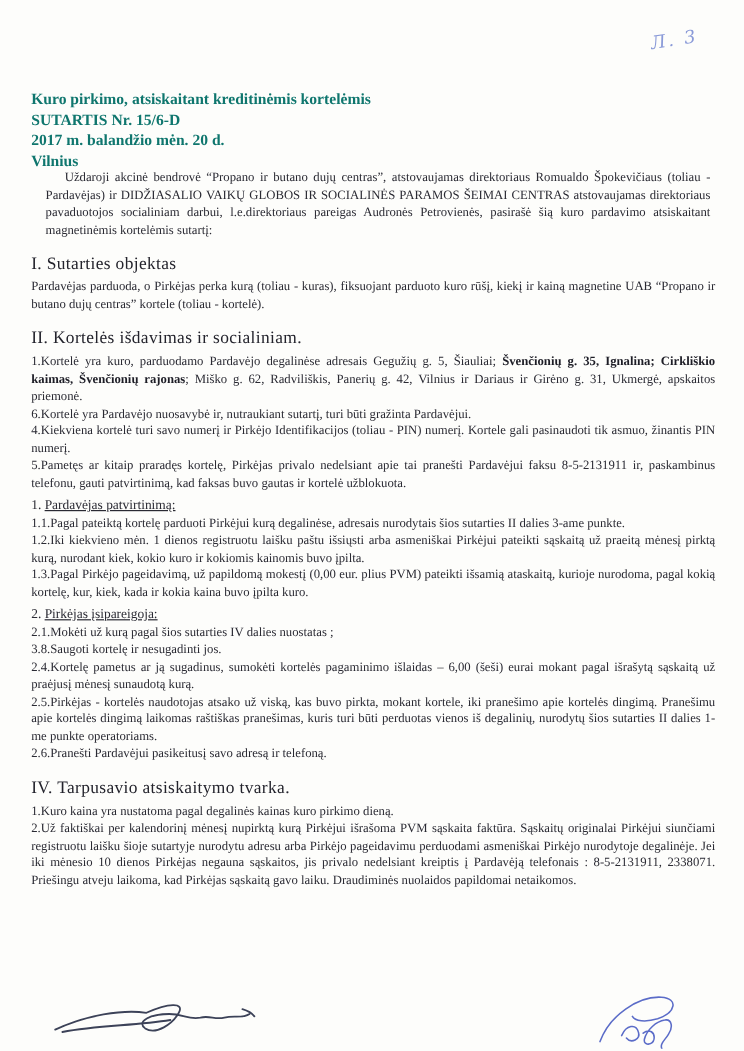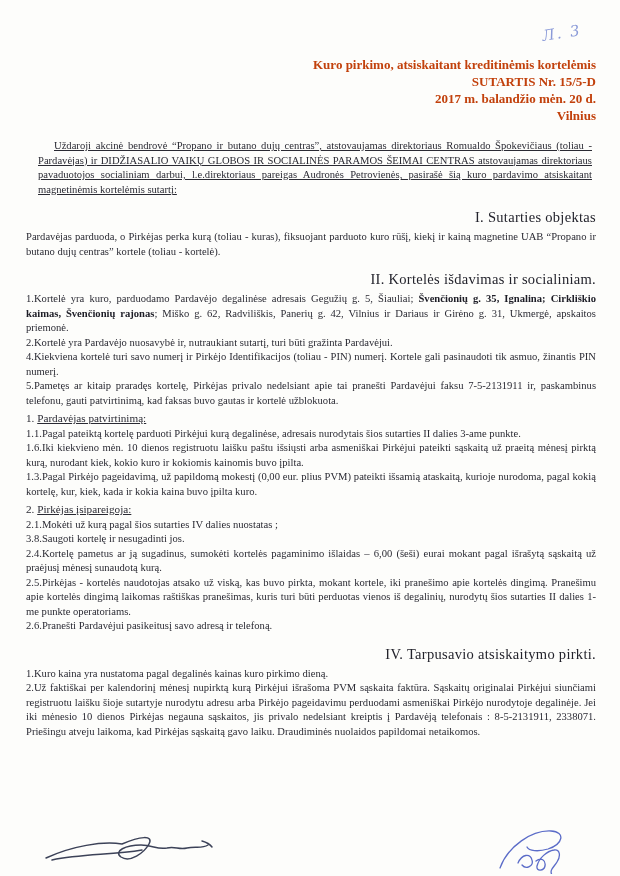--- a/index.html
+++ b/index.html
@@ -21,43 +21,41 @@
     position:absolute;
     top:24px;right:38px;
     color:#8a9ad8;
     font-family:"DejaVu Serif", serif;
     font-style:italic;
     font-size:15px;
     transform:rotate(-9deg);
     letter-spacing:2px;
   }
   .title-block{
-    margin-top:30px;
-    text-align:right;
+    margin-top:48px;
+    text-align:left;
     font-weight:bold;
     font-size:13px;
     line-height:17px;
-    color:#c2410c;
+    color:#0f766e;
   }
   p{margin:0;}
   .body{
     font-size:10.6px;
     line-height:14.5px;
     text-align:justify;
     color:#2a2a33;
   }
   .intro{
-    margin-top:15px;
     text-indent:16px;
     padding:0 4px 0 12px;
-    text-decoration:underline;
   }
   .sec-heading{
     margin:11px 0 4px 0;
-    text-align:right;
+    text-align:left;
     font-size:14.5px;
     font-weight:normal;
     letter-spacing:0.3px;
     color:#23232c;
     line-height:18px;
   }
   .subhead{margin-top:3px;}
   .subhead .num{font-size:11.2px;}
   .u{text-decoration:underline;font-size:11.2px;}
   b{color:#1d1d26;}
@@ -74,48 +72,48 @@
 </style>
 </head>
 <body>
 
 <div class="page">
 
   <div class="annotation">Л. 3</div>
 
   <header class="title-block">
     <div>Kuro pirkimo, atsiskaitant kreditinėmis kortelėmis</div>
-    <div>SUTARTIS  Nr. 15/5-D</div>
+    <div>SUTARTIS  Nr. 15/6-D</div>
     <div>2017 m. balandžio mėn. 20 d.</div>
     <div>Vilnius</div>
   </header>
 
   <p class="body intro">Uždaroji akcinė bendrovė “Propano ir butano dujų centras”, atstovaujamas direktoriaus Romualdo Špokevičiaus (toliau - Pardavėjas) ir DIDŽIASALIO VAIKŲ GLOBOS IR SOCIALINĖS PARAMOS ŠEIMAI CENTRAS atstovaujamas direktoriaus pavaduotojos socialiniam darbui, l.e.direktoriaus pareigas Audronės Petrovienės, pasirašė šią kuro pardavimo atsiskaitant magnetinėmis kortelėmis sutartį:</p>
 
   <h2 class="sec-heading">I. Sutarties  objektas</h2>
   <p class="body">Pardavėjas  parduoda, o Pirkėjas  perka kurą (toliau - kuras),  fiksuojant  parduoto kuro rūšį, kiekį ir kainą magnetine UAB  “Propano ir butano dujų centras”  kortele (toliau - kortelė).</p>
 
   <h2 class="sec-heading">II. Kortelės  išdavimas ir socialiniam.</h2>
   <p class="body"><span>1.Kortelė yra kuro, parduodamo Pardavėjo degalinėse adresais Gegužių g. 5, Šiauliai; </span><b>Švenčionių g.  35, Ignalina; Cirkliškio kaimas, Švenčionių rajonas</b><span>; Miško g. 62, Radviliškis, Panerių g. 42, Vilnius ir Dariaus ir Girėno g. 31, Ukmergė, apskaitos priemonė.</span></p>
-  <p class="body">2.Kortelė yra Pardavėjo nuosavybė ir, nutraukiant sutartį, turi būti  gražinta Pardavėjui.</p>
+  <p class="body">6.Kortelė yra Pardavėjo nuosavybė ir, nutraukiant sutartį, turi būti  gražinta Pardavėjui.</p>
   <p class="body">4.Kiekviena kortelė turi savo numerį ir Pirkėjo Identifikacijos (toliau - PIN) numerį. Kortele gali pasinaudoti tik asmuo, žinantis  PIN numerį.</p>
-  <p class="body">5.Pametęs ar  kitaip praradęs kortelę, Pirkėjas privalo nedelsiant apie tai pranešti Pardavėjui faksu  7-5-2131911 ir, paskambinus telefonu, gauti patvirtinimą, kad  faksas buvo gautas ir kortelė užblokuota.</p>
+  <p class="body">5.Pametęs ar  kitaip praradęs kortelę, Pirkėjas privalo nedelsiant apie tai pranešti Pardavėjui faksu  8-5-2131911 ir, paskambinus telefonu, gauti patvirtinimą, kad  faksas buvo gautas ir kortelė užblokuota.</p>
 
   <p class="body subhead"><span class="num">1. </span><span class="u">Pardavėjas patvirtinimą:</span></p>
   <p class="body">1.1.Pagal pateiktą kortelę parduoti Pirkėjui kurą degalinėse, adresais nurodytais šios sutarties II dalies 3-ame punkte.</p>
-  <p class="body">1.6.Iki kiekvieno mėn. 10 dienos registruotu laišku paštu išsiųsti arba asmeniškai Pirkėjui pateikti  sąskaitą už praeitą mėnesį pirktą kurą, nurodant kiek, kokio kuro ir kokiomis kainomis buvo įpilta.</p>
+  <p class="body">1.2.Iki kiekvieno mėn. 1 dienos registruotu laišku paštu išsiųsti arba asmeniškai Pirkėjui pateikti  sąskaitą už praeitą mėnesį pirktą kurą, nurodant kiek, kokio kuro ir kokiomis kainomis buvo įpilta.</p>
   <p class="body">1.3.Pagal Pirkėjo pageidavimą, už papildomą mokestį (0,00 eur. plius PVM) pateikti išsamią ataskaitą, kurioje nurodoma, pagal kokią kortelę, kur, kiek, kada ir  kokia kaina buvo  įpilta kuro.</p>
   <p class="body subhead"><span class="num">2. </span><span class="u">Pirkėjas  įsipareigoja:</span></p>
   <p class="body">2.1.Mokėti už kurą pagal šios sutarties IV dalies nuostatas ;</p>
   <p class="body">3.8.Saugoti kortelę ir nesugadinti  jos.</p>
   <p class="body">2.4.Kortelę pametus ar ją sugadinus, sumokėti kortelės pagaminimo išlaidas – 6,00 (šeši) eurai mokant pagal išrašytą sąskaitą už praėjusį mėnesį sunaudotą kurą.</p>
   <p class="body">2.5.Pirkėjas - kortelės naudotojas  atsako už viską, kas buvo pirkta, mokant kortele, iki pranešimo apie  kortelės dingimą. Pranešimu apie kortelės dingimą laikomas raštiškas pranešimas, kuris turi būti perduotas vienos iš degalinių, nurodytų šios sutarties II dalies 1-me punkte operatoriams.</p>
   <p class="body">2.6.Pranešti Pardavėjui pasikeitusį savo adresą ir telefoną.</p>
 
-  <h2 class="sec-heading">IV. Tarpusavio atsiskaitymo pirkti.</h2>
+  <h2 class="sec-heading">IV. Tarpusavio atsiskaitymo tvarka.</h2>
   <p class="body">1.Kuro kaina yra nustatoma pagal degalinės kainas kuro pirkimo dieną.</p>
   <p class="body">2.Už faktiškai per kalendorinį mėnesį nupirktą kurą Pirkėjui išrašoma PVM sąskaita faktūra. Sąskaitų originalai Pirkėjui siunčiami registruotu laišku šioje sutartyje nurodytu adresu arba Pirkėjo pageidavimu perduodami asmeniškai Pirkėjo nurodytoje degalinėje. Jei iki mėnesio 10 dienos Pirkėjas negauna sąskaitos, jis privalo nedelsiant kreiptis į Pardavėją telefonais : 8-5-2131911, 2338071. Priešingu atveju laikoma, kad Pirkėjas sąskaitą gavo laiku. Draudiminės nuolaidos papildomai netaikomos.</p>
 
   <svg class="sig-left" viewBox="0 0 180 40" aria-hidden="true">
     <g fill="none" stroke="#3c4258" stroke-width="1.5" stroke-linecap="round">
       <path d="M4,26 C30,14 60,9 80,12 C98,4 112,3 107,12 C102,21 88,31 79,25 C71,19 84,13 99,13 C111,13 115,18 125,16 C133,14 137,18 145,16 C153,14 160,17 166,13"></path>
       <path d="M10,28 C40,22 70,23 100,18"></path>
       <path d="M160,9 q7,2 10,6"></path>
     </g>
   </svg>

